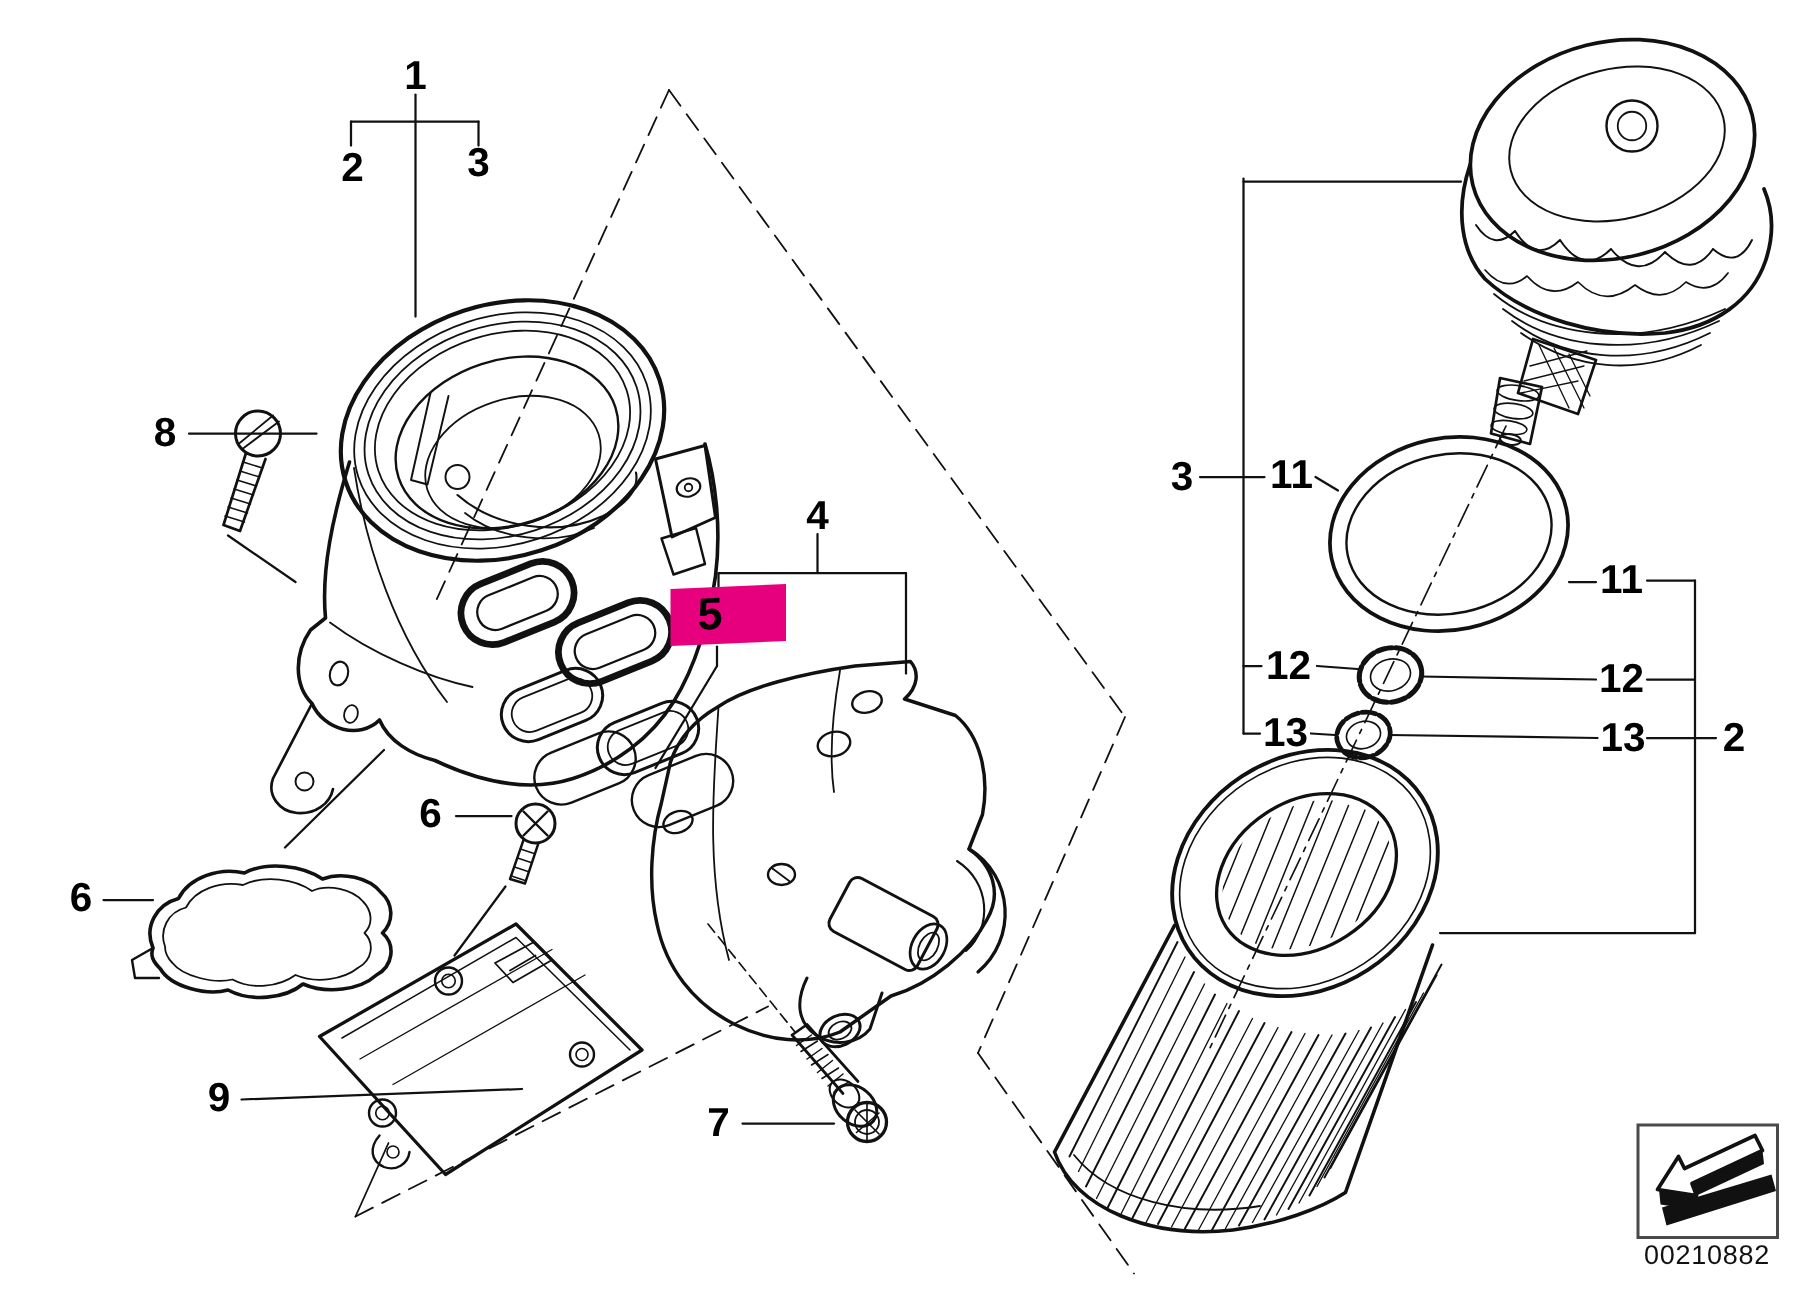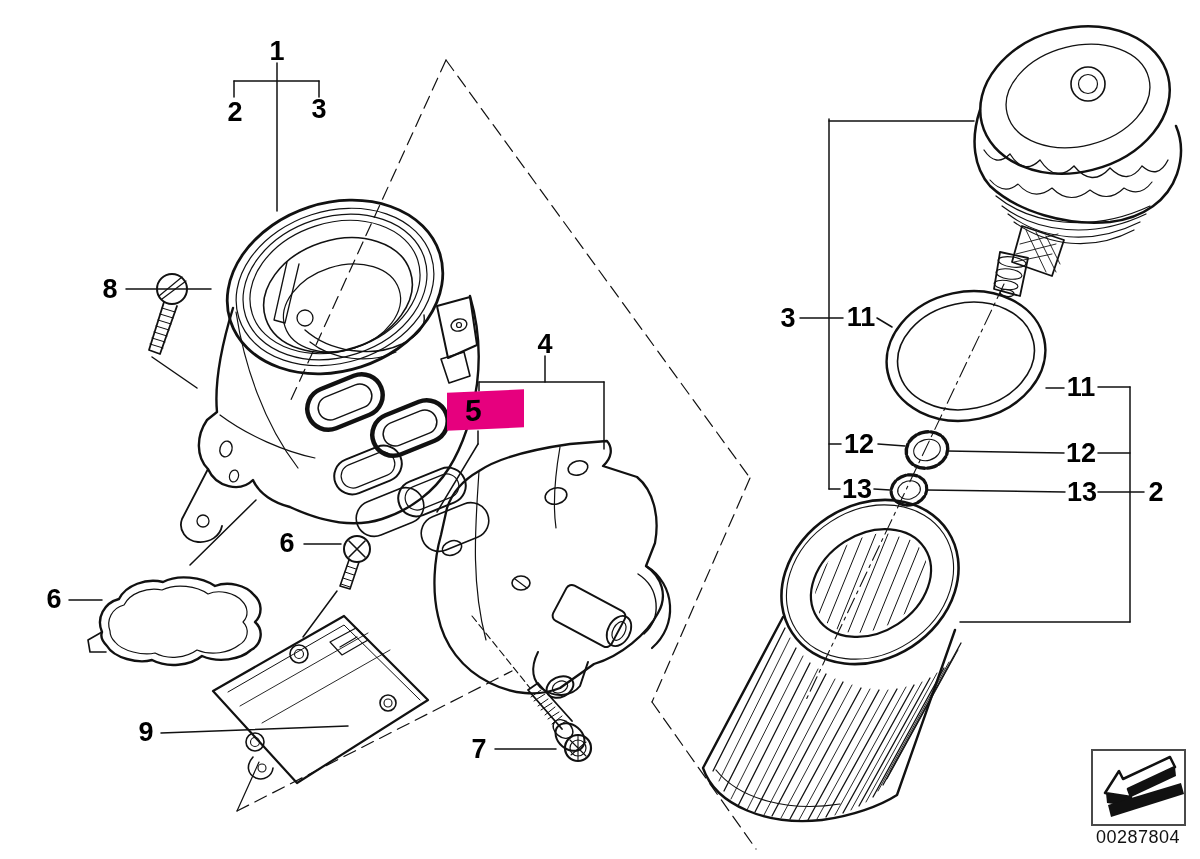--- a/index.html
+++ b/index.html
@@ -280,15 +280,15 @@
   </div>
 
   <div class="code-box">
     <svg width="91" height="73" viewBox="0 0 91 73">
       <polygon points="13,42 39,46 40,56 14,52" fill="#111"></polygon>
       <polygon points="15,54 88,32 91,43 18,66" fill="#111"></polygon>
       <polygon points="82,16 35,38 36,47 83,25" fill="#111"></polygon>
       <polygon points="77,6 30,28 26,20 12,42 38,46 35,38 82,16" fill="#fff" stroke="#111" stroke-width="2.5" stroke-linejoin="round"></polygon>
     </svg>
   </div>
-  <div class="code-text">00287804</div>
+  <div class="code-text">00210882</div>
 
 </div>
 
 </body></html>

